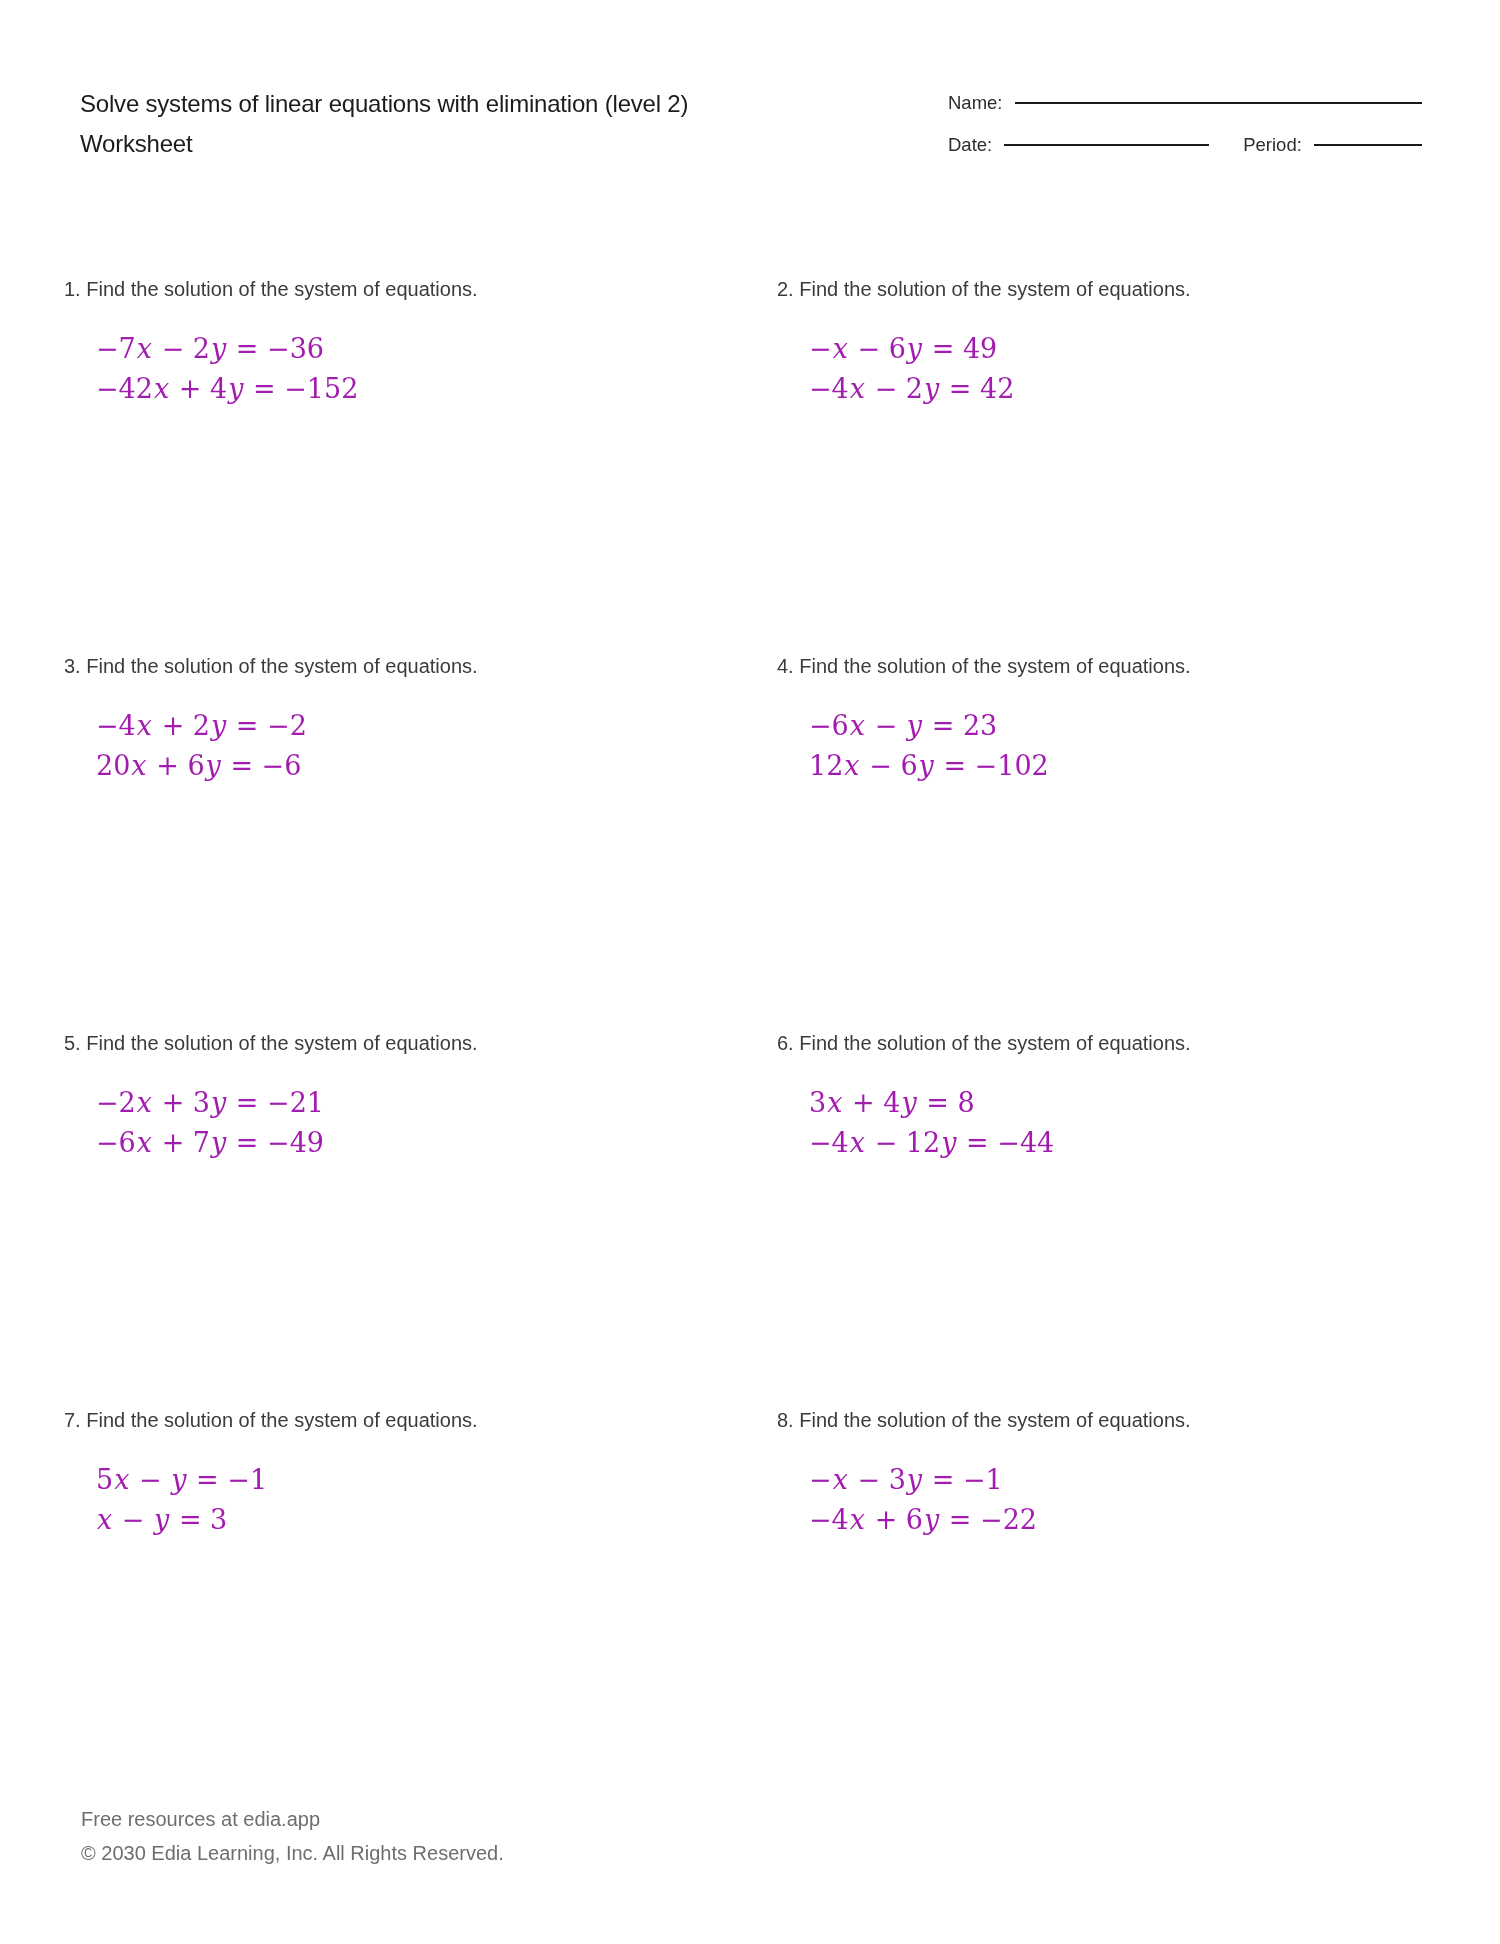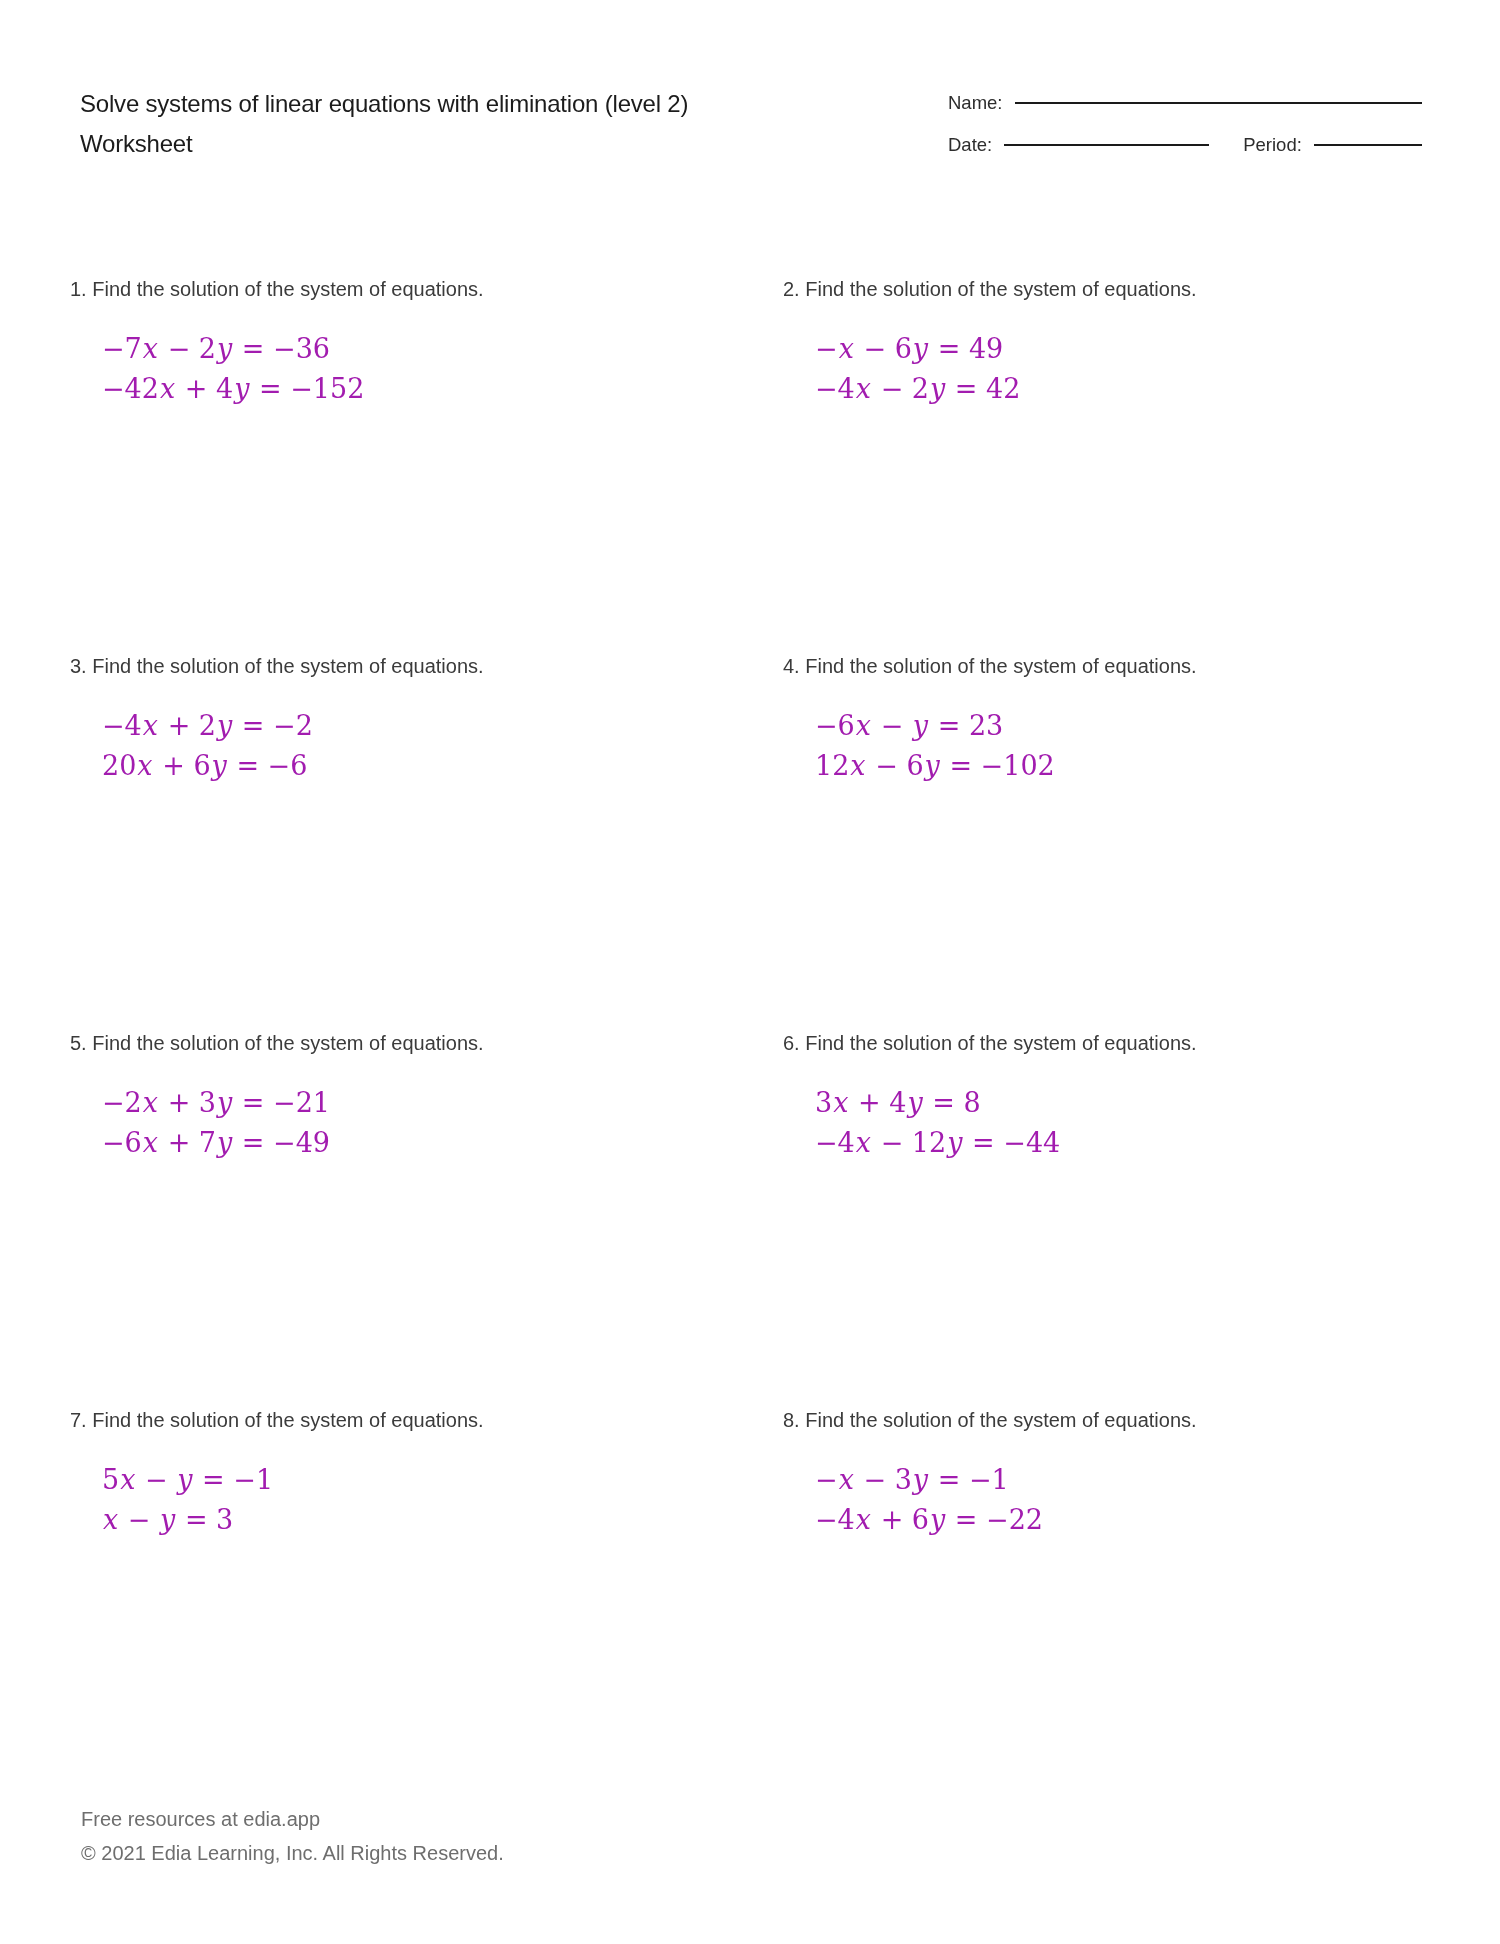--- a/index.html
+++ b/index.html
@@ -55,21 +55,21 @@
     margin-left: 12px;
   }
   .line-grow { flex: 1; }
   .line-date { width: 205px; }
   .label-period { margin-left: 34px; }
 
   
   .problems {
     position: absolute;
     top: 276px;
-    left: 70px;
+    left: 64px;
     right: 80px;
     display: grid;
     grid-template-columns: 713px 1fr;
     grid-auto-rows: 377px;
   }
   .problem .prompt {
     font-size: 20px;
     line-height: 27px;
     color: #3b3b3b;
   }
@@ -204,14 +204,14 @@
     <div class="equations">
       <div class="math">−<i>x</i> − 3<i>y</i> = −1</div>
       <div class="math">−4<i>x</i> + 6<i>y</i> = −22</div>
     </div>
   </div>
 
 </div>
 
 <div class="page-footer">
   <div>Free resources at edia.app</div>
-  <div>© 2021 Edia Learning, Inc. All Rights Reserved.</div>
+  <div>© 2030 Edia Learning, Inc. All Rights Reserved.</div>
 </div>
 
 </body></html>

